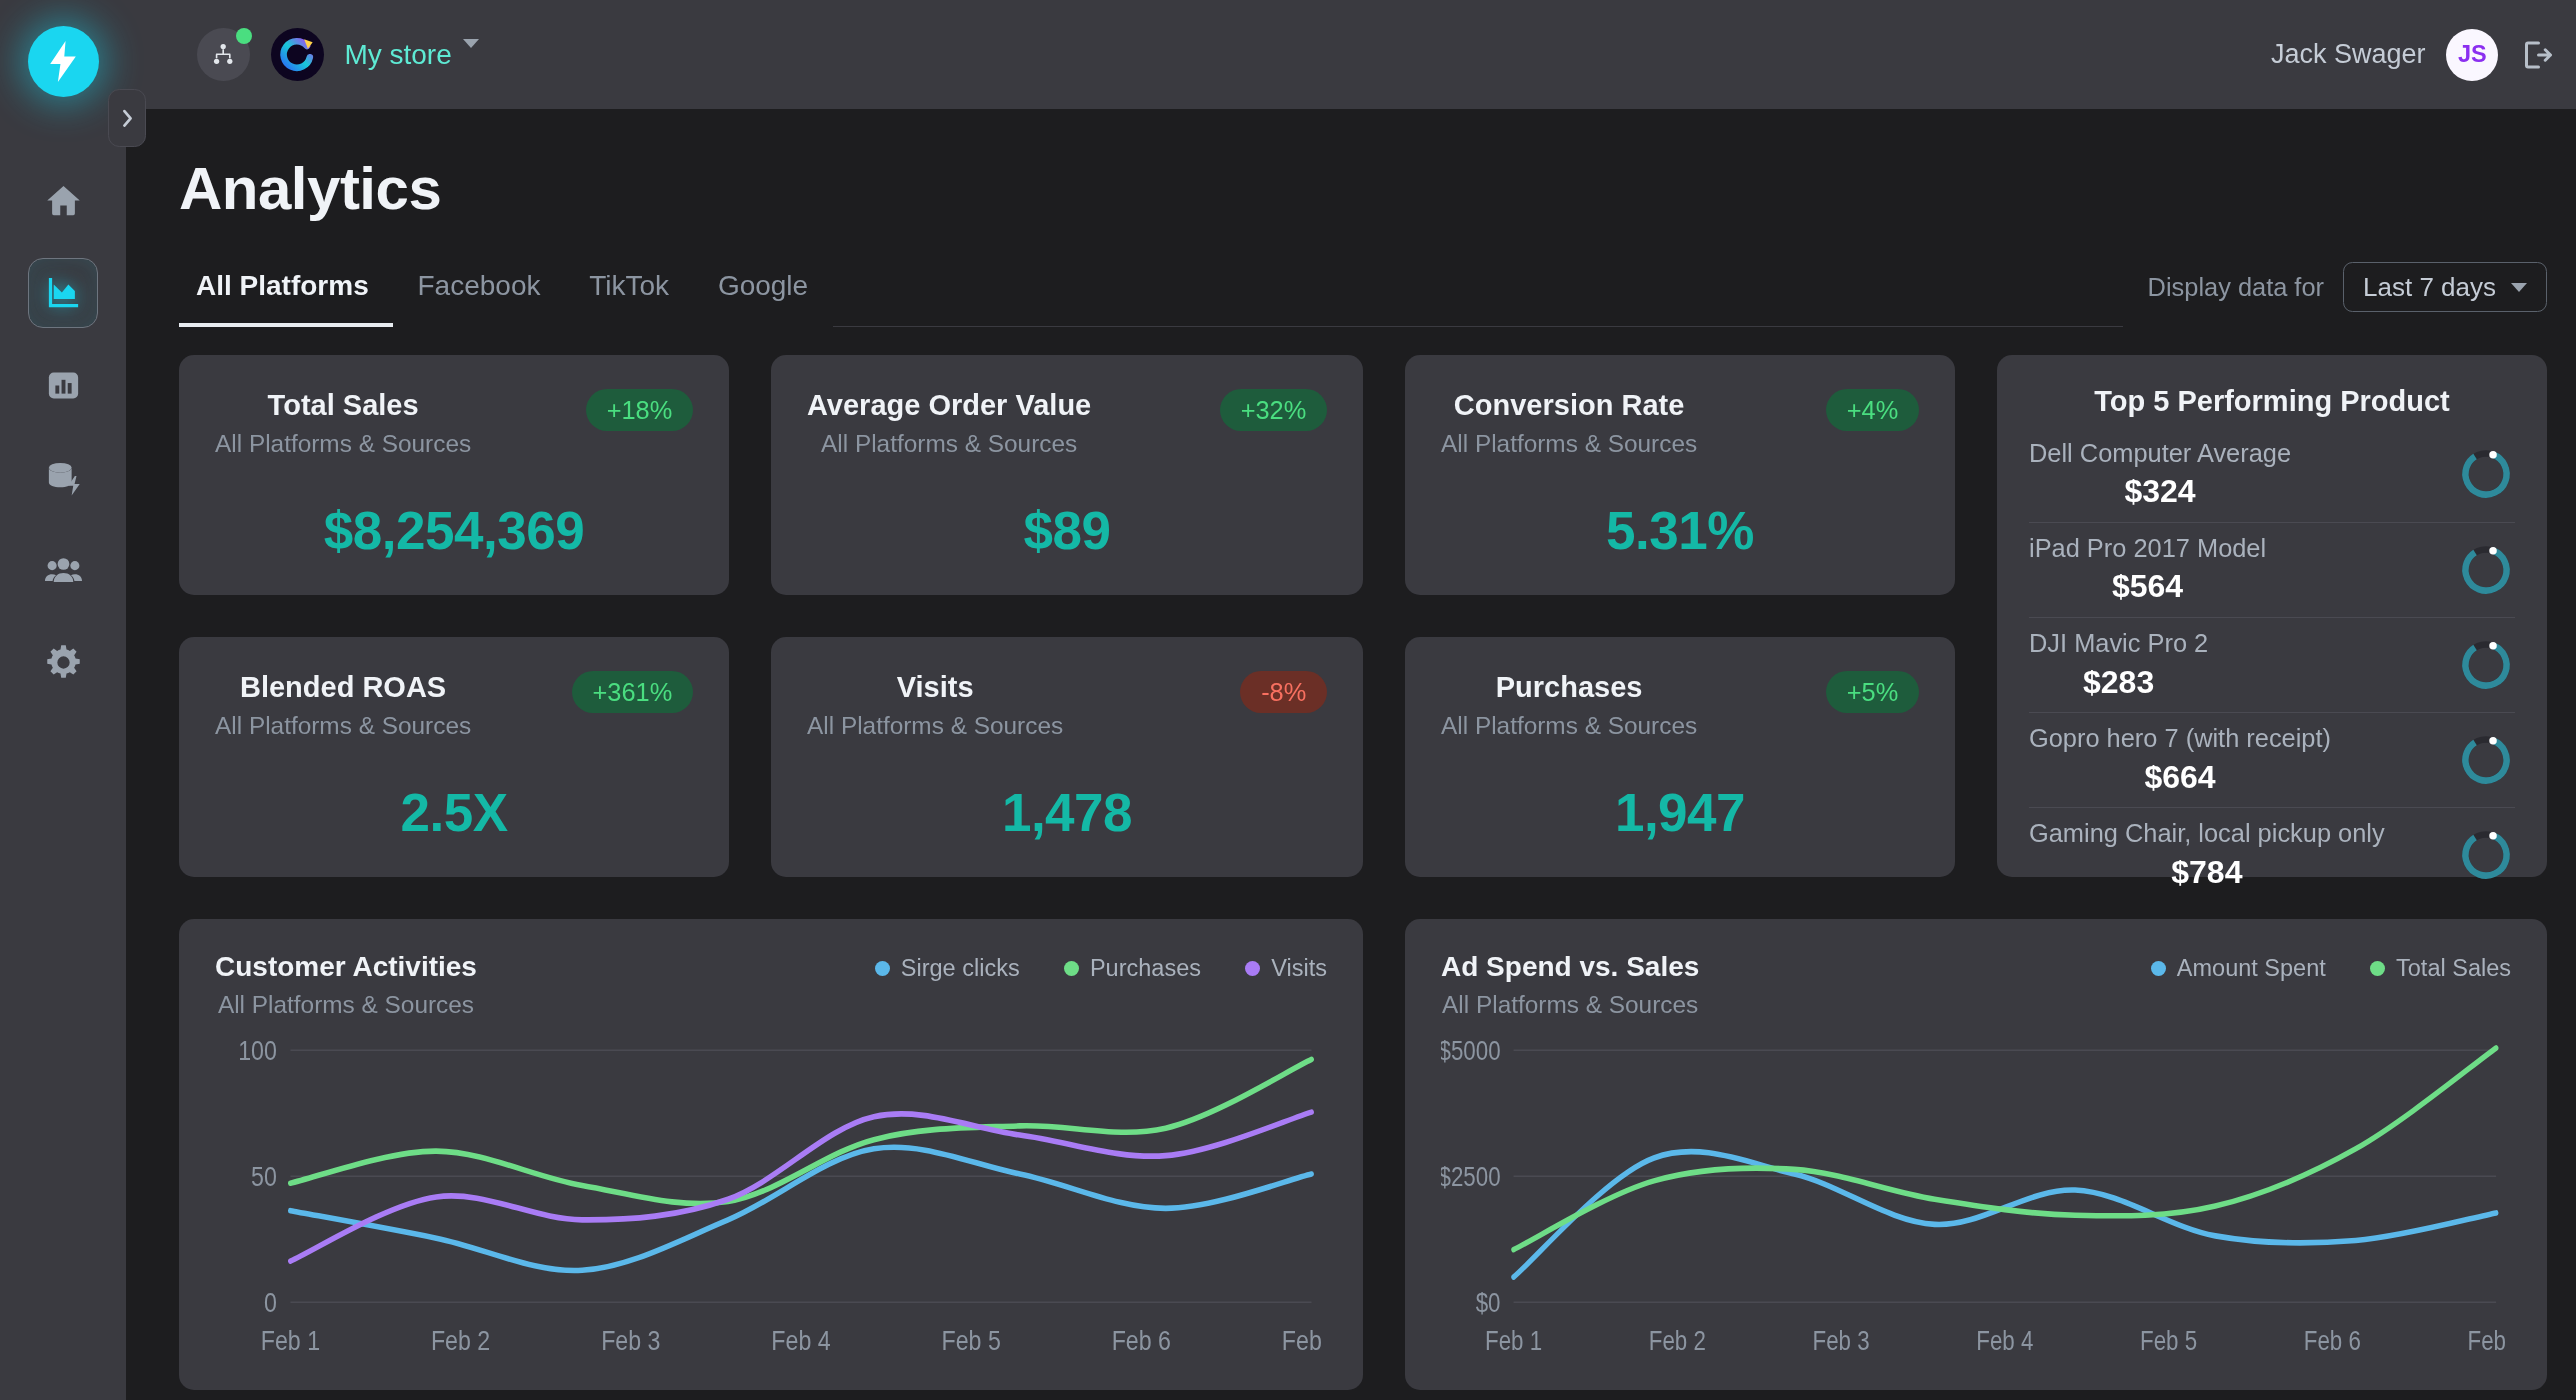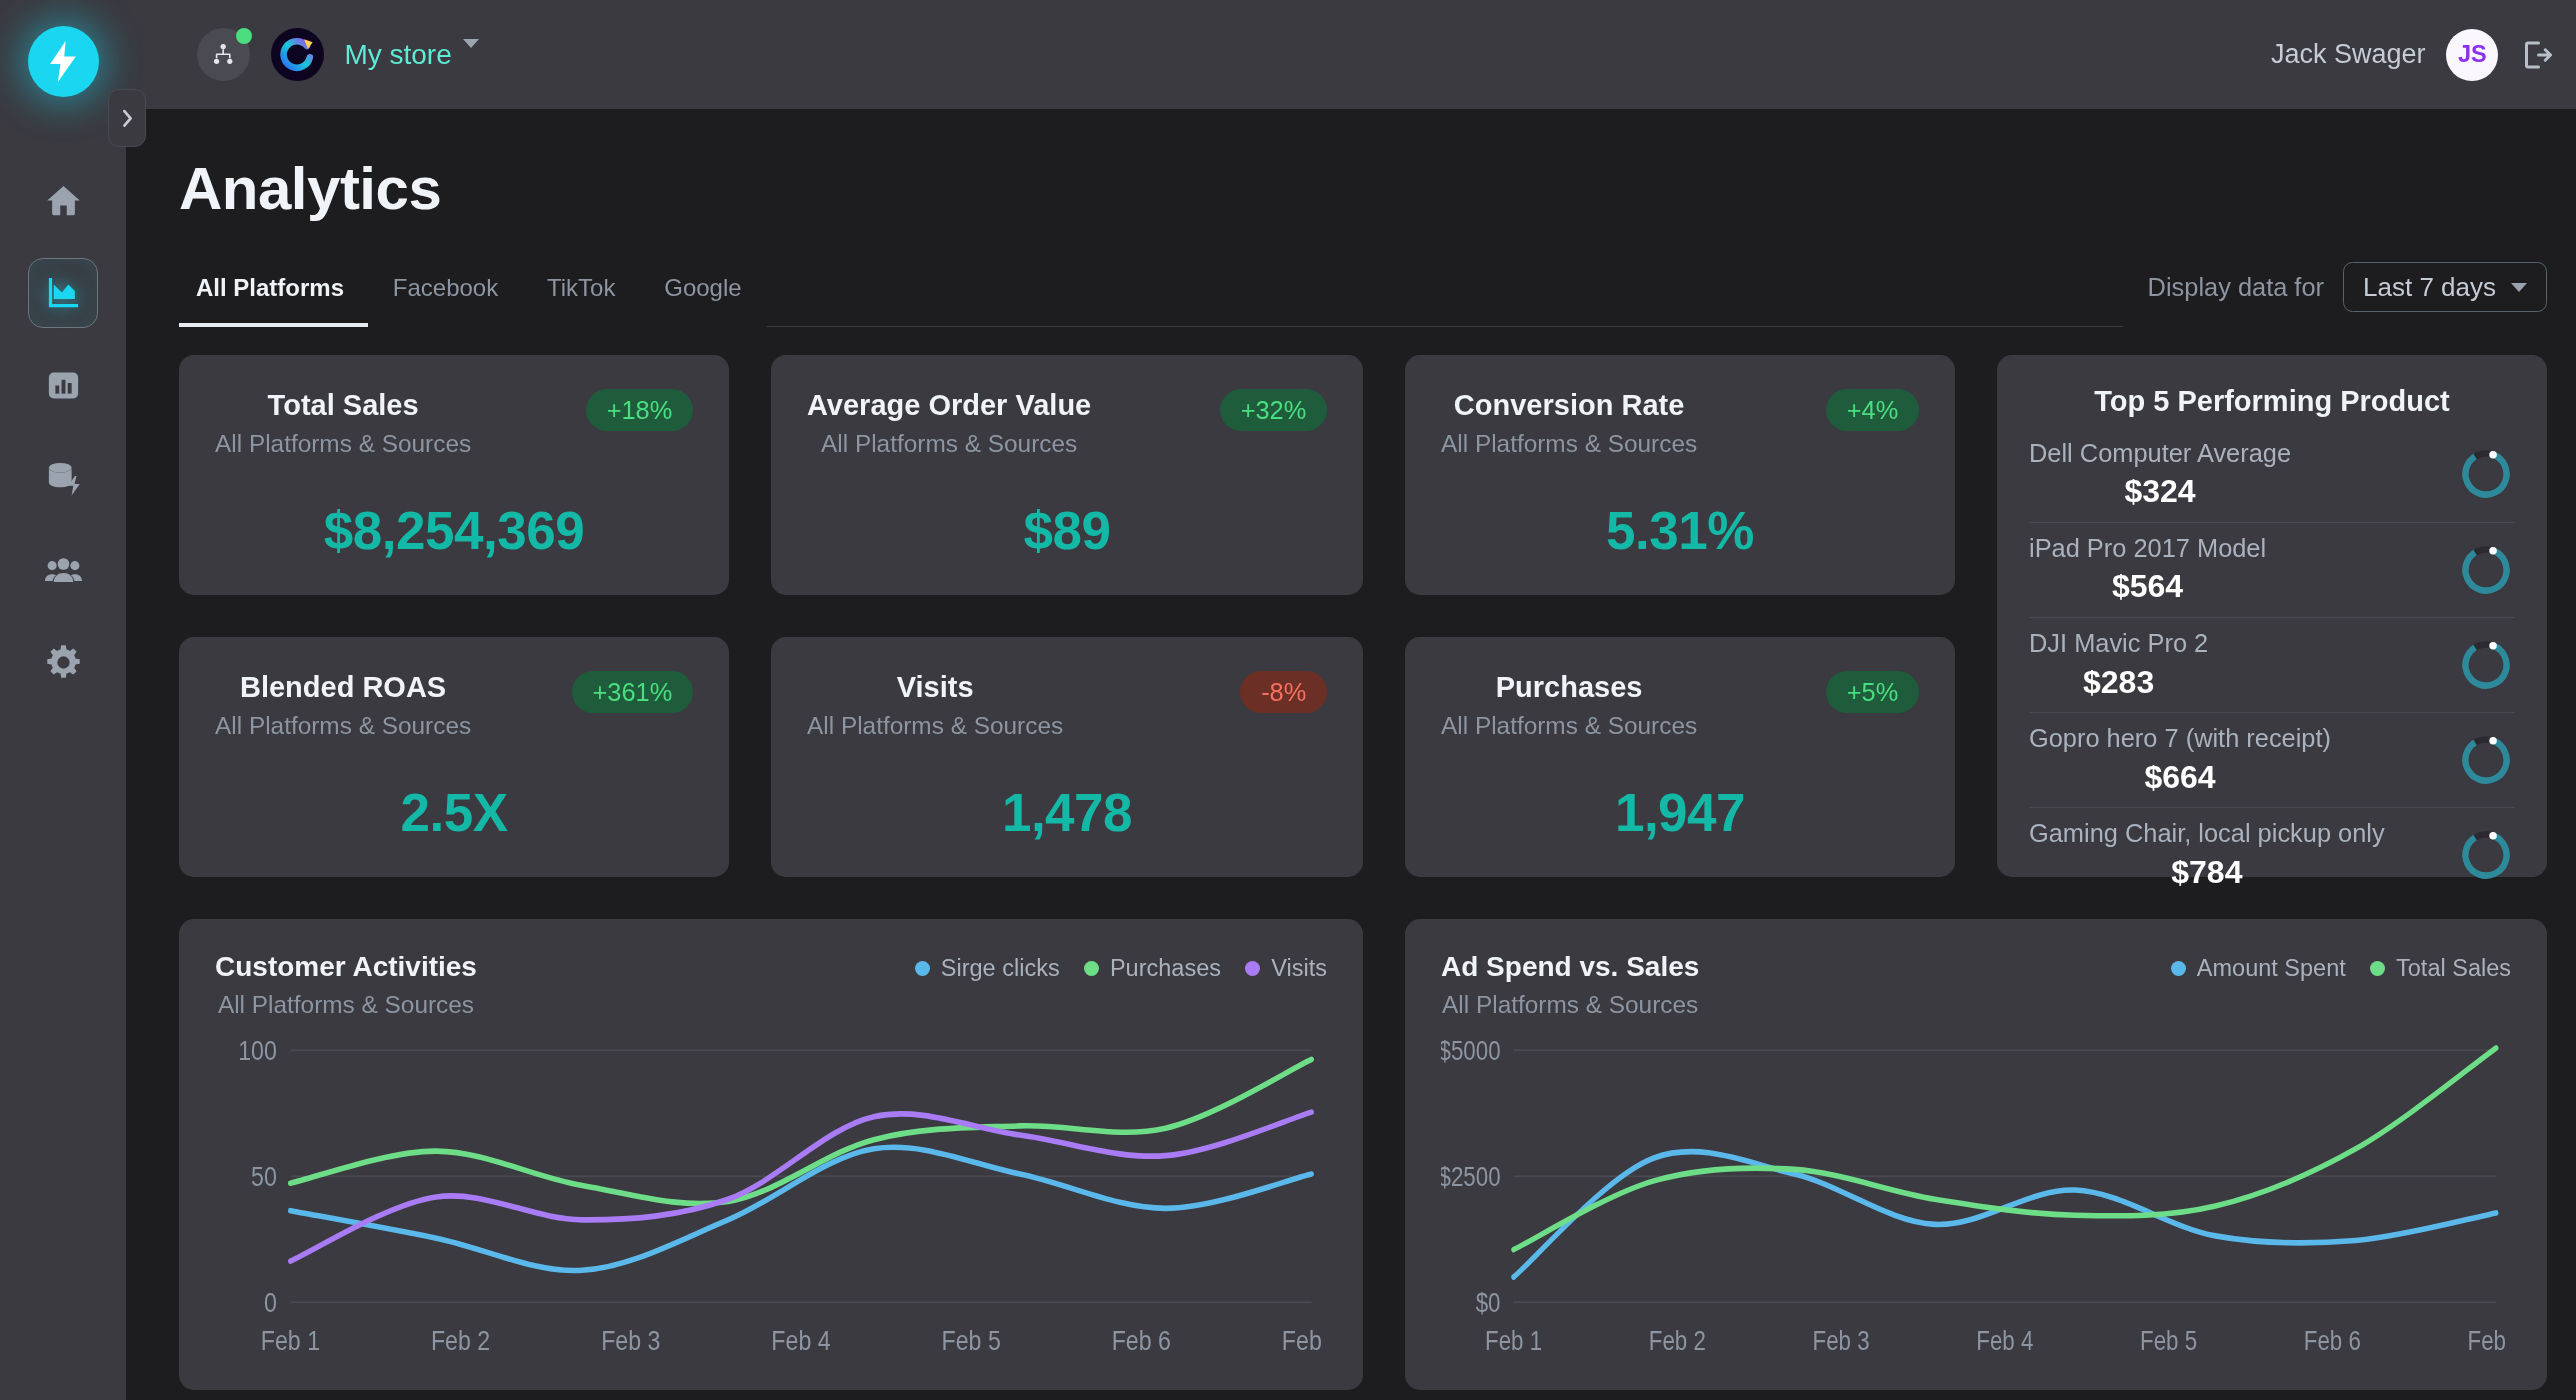--- a/index.html
+++ b/index.html
@@ -97,21 +97,21 @@
   .main {
     flex: 1; background: #1d1d1f;
     padding: 45px 53px 0 53px;
     overflow: hidden;
   }
   .page-title { font-size: 60px; font-weight: 700; color: #f0f3f7; letter-spacing: -0.5px; }
 
   .tabrow { display: flex; align-items: flex-end; margin-top: 39px; }
   .tabs { display: flex; gap: 0; }
   .tab {
-    font-size: 24px; color: #8c95a1; padding: 0 24.4px 20.7px 24.4px; cursor: pointer;
+    font-size: 28px; color: #8c95a1; padding: 0 24.4px 20.7px 24.4px; cursor: pointer;
     border-bottom: 4.7px solid transparent; white-space: nowrap;
   }
   .tab:first-child { padding-left: 17px; }
   .tab.active { color: #f0f3f7; font-weight: 600; border-bottom-color: #e8ecf1; }
   .tabs-underline-fill { flex: 1; border-bottom: 1.4px solid #3a3a40; }
   .display-for {
     display: flex; align-items: center; gap: 19px; padding-bottom: 15px; margin-left: 24.4px;
   }
   .display-label { font-size: 25.4px; color: #8c95a1; white-space: nowrap; }
   .range-select {
@@ -165,21 +165,21 @@
   
   .chart-card {
     height: 471px; padding: 32px 36px 22.6px 36px;
     display: flex; flex-direction: column;
   }
   .chart-card.left { grid-column: 1 / span 2; grid-row: 3; }
   .chart-card.right { grid-column: 3 / span 2; grid-row: 3; }
   .chart-head { display: flex; align-items: flex-start; justify-content: space-between; }
   .chart-title { font-size: 28px; font-weight: 700; color: #f0f3f7; }
   .chart-sub { font-size: 24.4px; color: #8c95a1; margin-top: 7.5px; }
-  .legend { display: flex; align-items: center; gap: 24px; padding-top: 3.8px; }
+  .legend { display: flex; align-items: center; gap: 44px; padding-top: 3.8px; }
   .legend-item { display: flex; align-items: center; gap: 11.3px; font-size: 23.5px; color: #aab2bd; white-space: nowrap; }
   .legend-dot { width: 15px; height: 15px; border-radius: 50%; flex: 0 0 15px; }
   .plot { flex: 1; margin-top: 11.3px; position: relative; }
   .plot svg { width: 100%; height: 100%; display: block; }
   .ax-label { font-size: 24px; fill: #8c95a1; font-family: "Liberation Sans", sans-serif; }
 </style>
 </head>
 <body>
 
 <div class="app">

